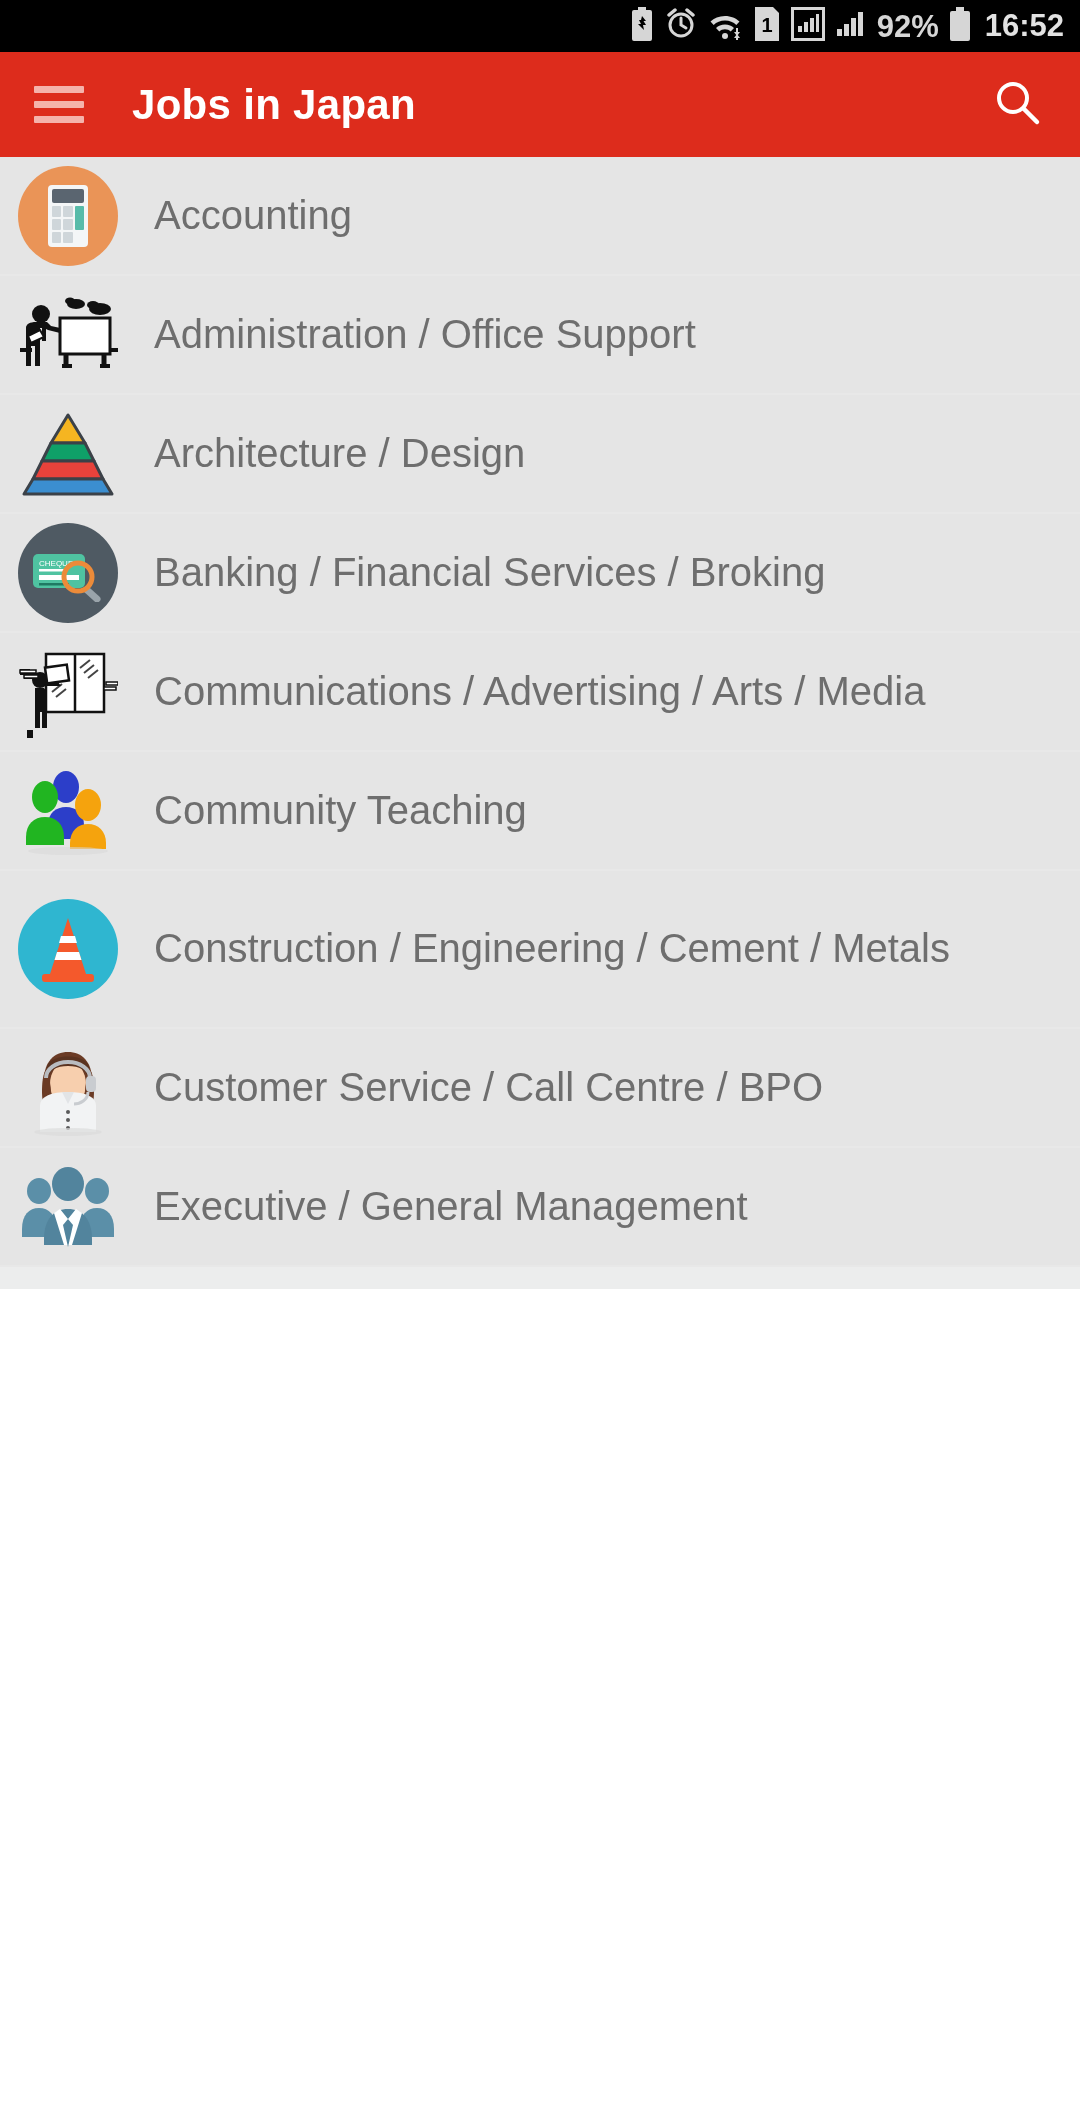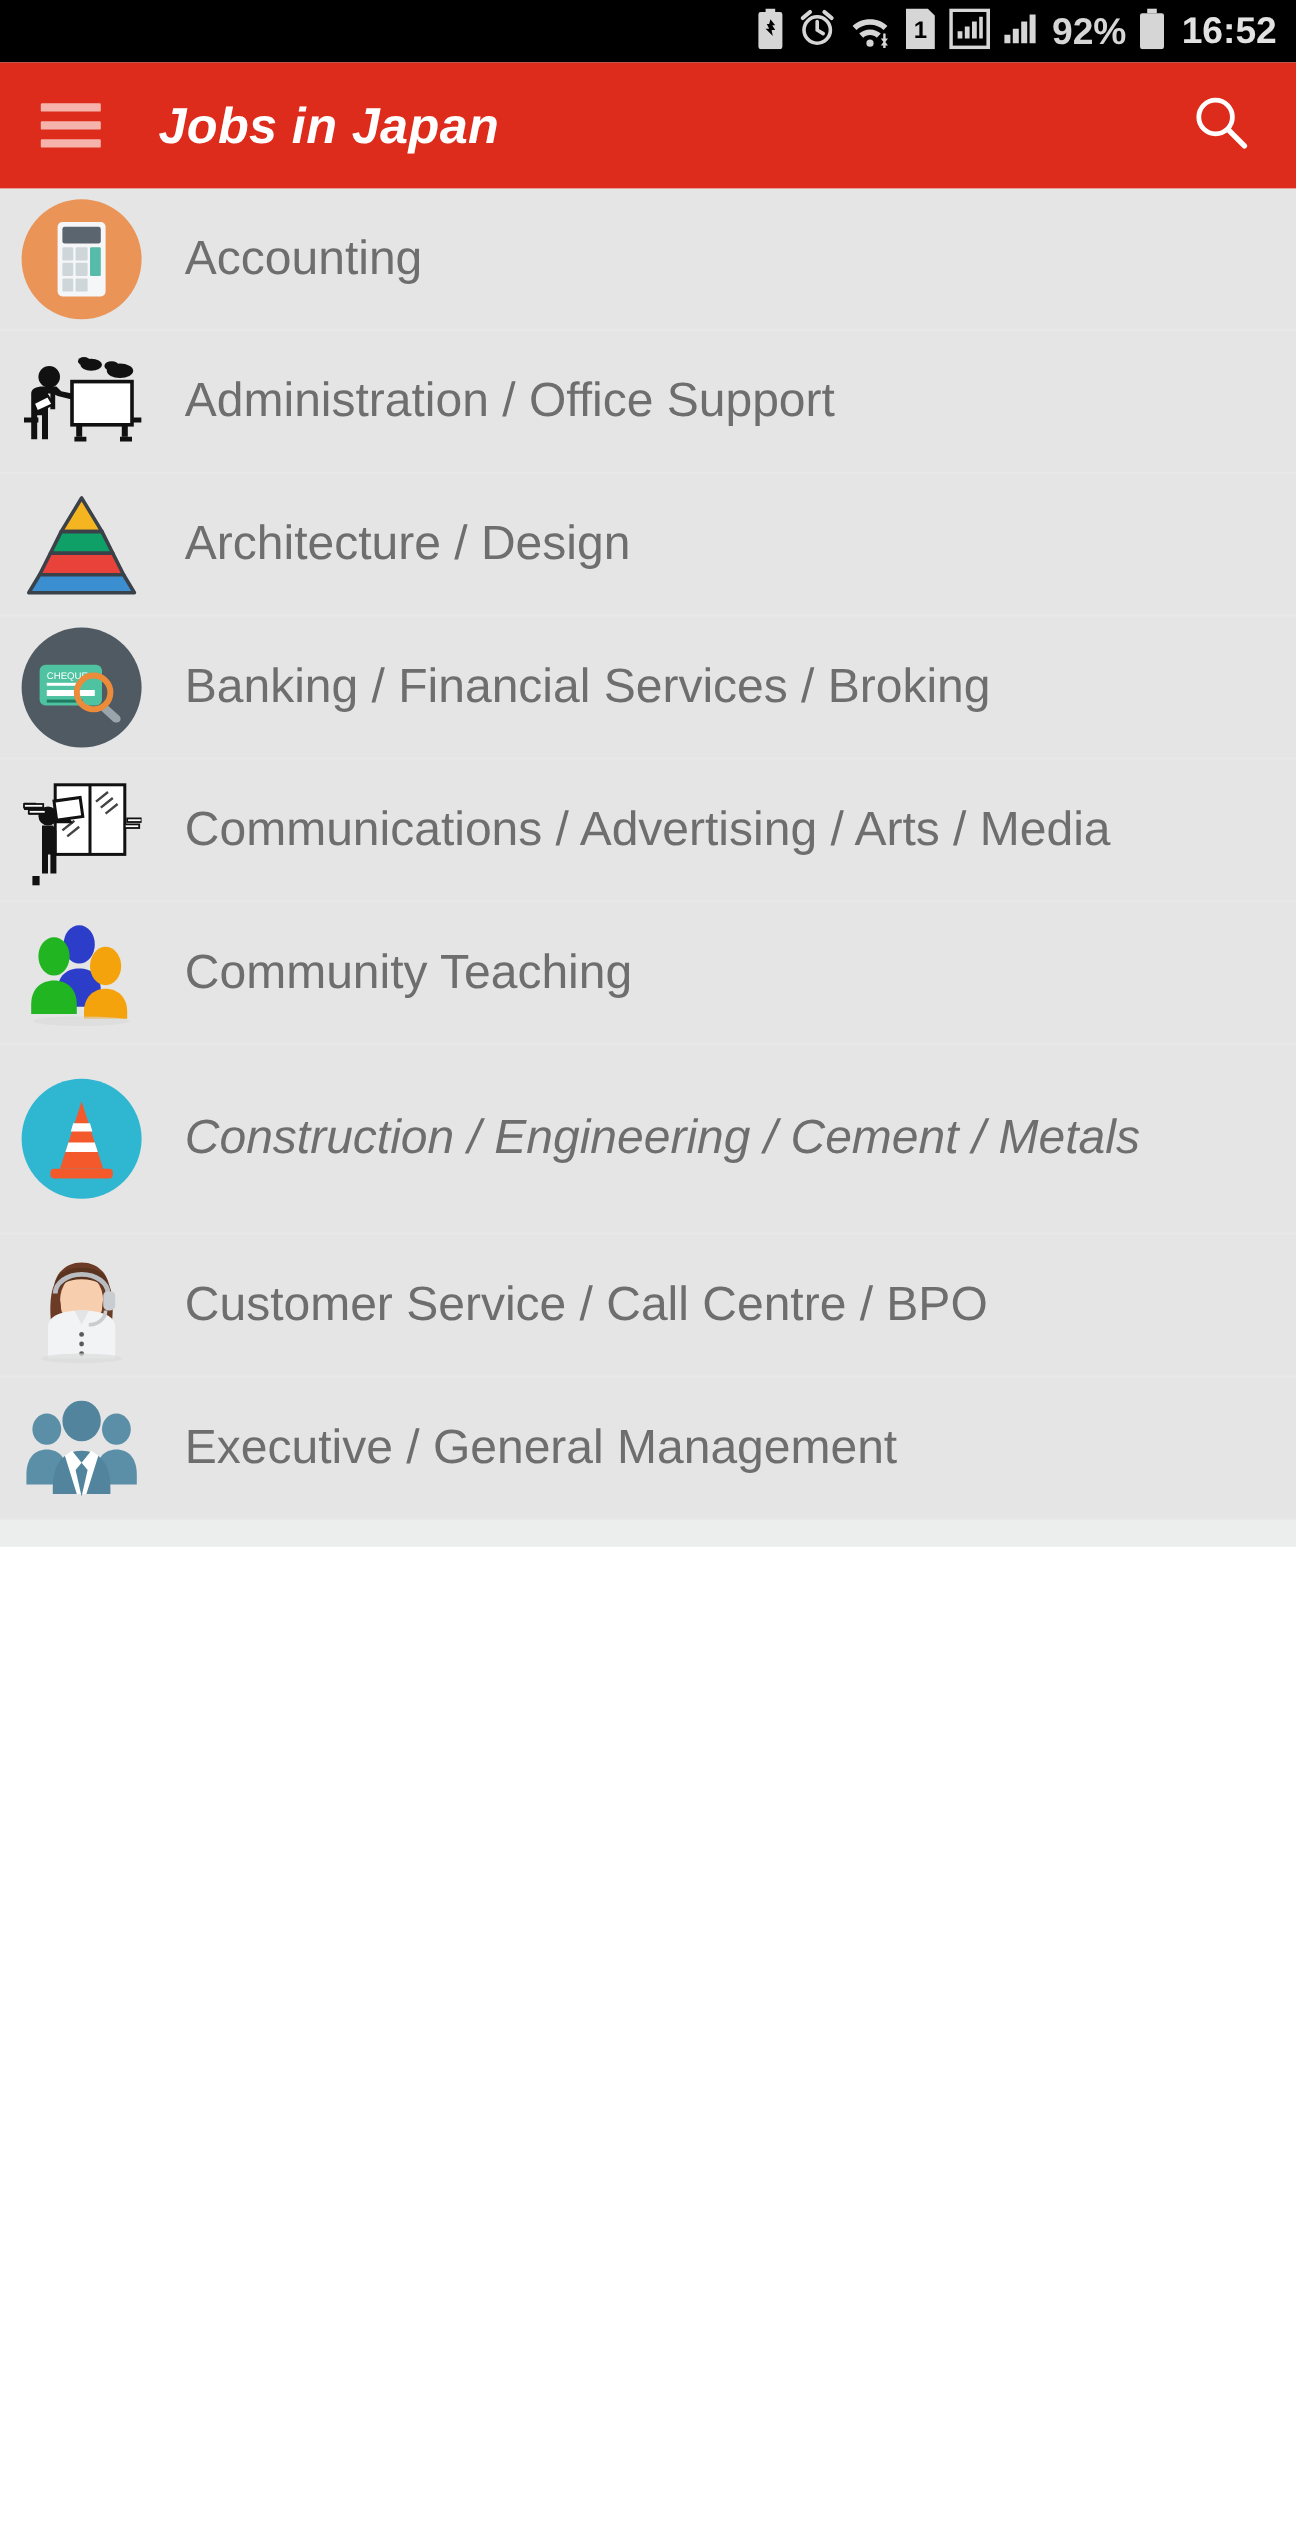--- a/index.html
+++ b/index.html
@@ -21,21 +21,20 @@
     color:#d6d6d6; font-size:31px; font-weight:700;
     letter-spacing:0px; line-height:1;
   }
   .sb-clock{ color:#e2e2e2; font-size:31px; margin-left:4px;font-weight:bold; }
 
   
   .appbar{
     height:105px; background:#dd2c1c;
     display:flex; align-items:center; padding:0 34px;
     position:relative;
-    font-style:italic;
   }
   .hamburger{ width:50px; display:flex; flex-direction:column; gap:8px; cursor:pointer; }
   .hamburger span{ display:block; height:7px; background:#f5b3ab; border-radius:1px; }
   .appbar-title{
     color:#ffffff; font-size:42px; font-weight:700;
     margin-left:48px; letter-spacing:0.3px;
   }
   .search-btn{ position:absolute; right:36px; top:50%; transform:translateY(-50%); cursor:pointer; }
 
   
@@ -52,21 +51,21 @@
     position:relative;
   }
   .row-label{
     margin-left:36px;
     font-size:40px;
     color:#6e6e6e;
     line-height:1.18;
     font-weight:400;
     padding-right:20px;
   }
-  .row-tall{ min-height:158px;font-style:italic; }
+  .row-tall{ min-height:158px; }
   .bottom-strip{ height:22px; background:#eceded; }
 
   
   .circ{ width:100px; height:100px; border-radius:50%; display:flex; align-items:center; justify-content:center; }
   .circ-orange{ background:#ea9457; }
   .circ-slate{ background:#4f5a63; }
   .circ-cyan{ background:#2fb6d0; }
   .circ-gray{ background:#aab4bd; }
 
   

